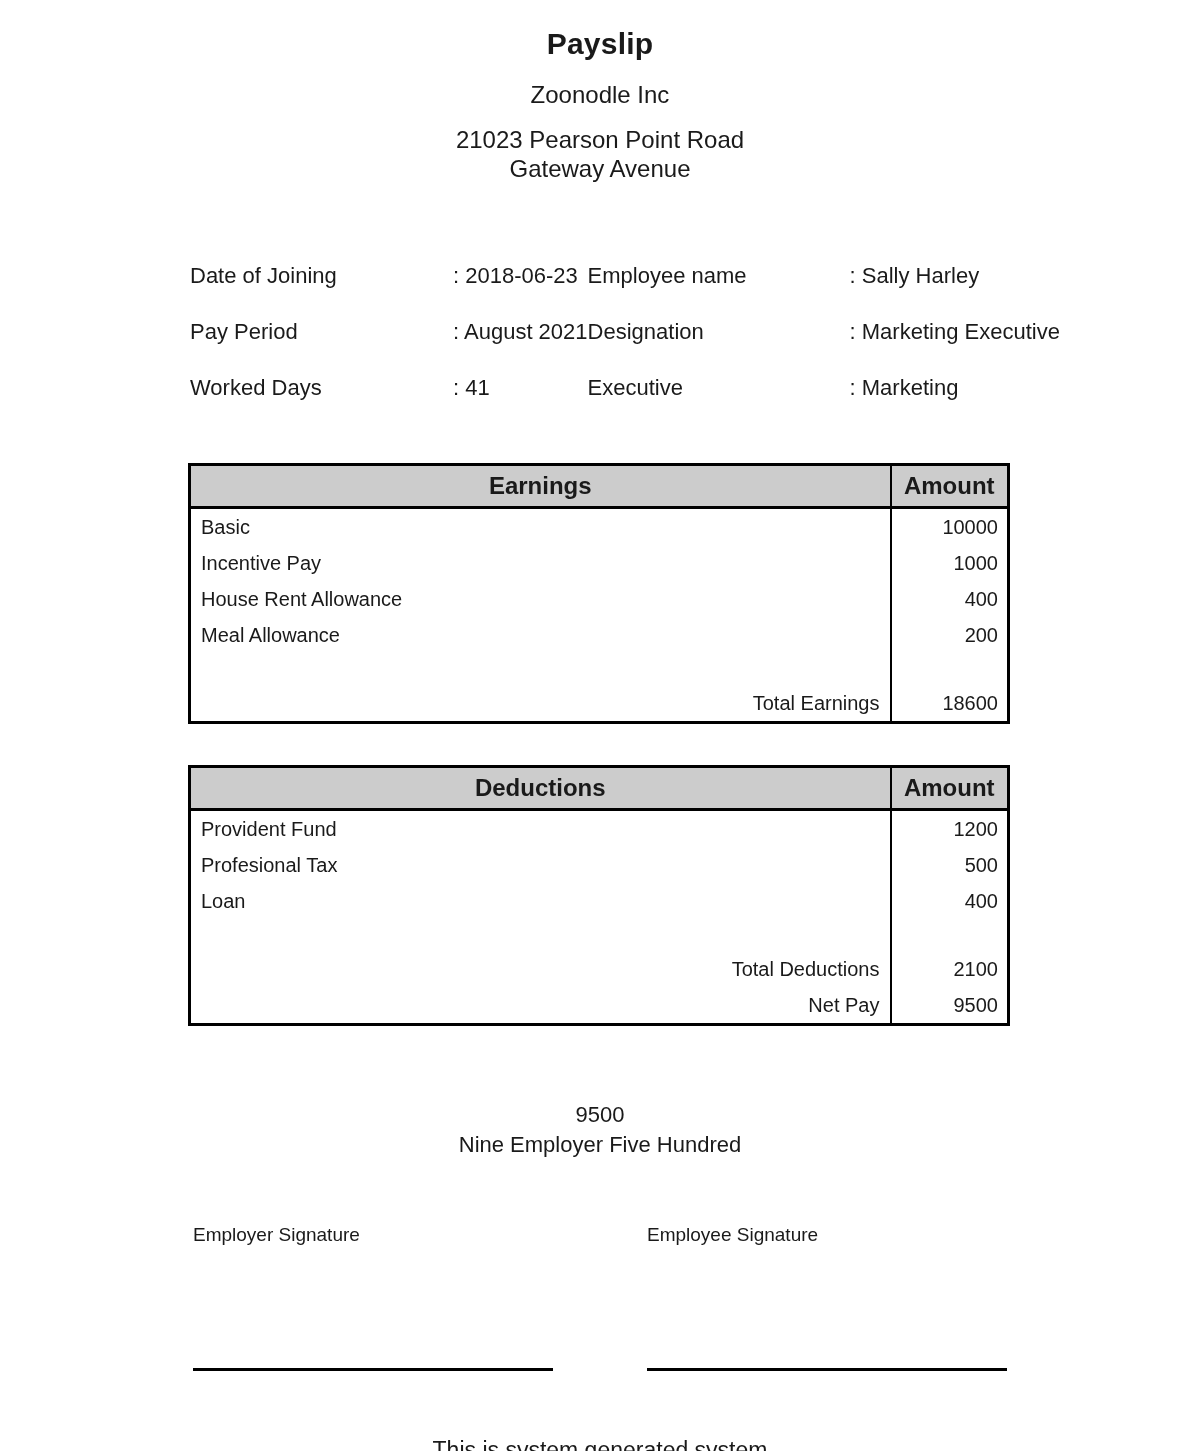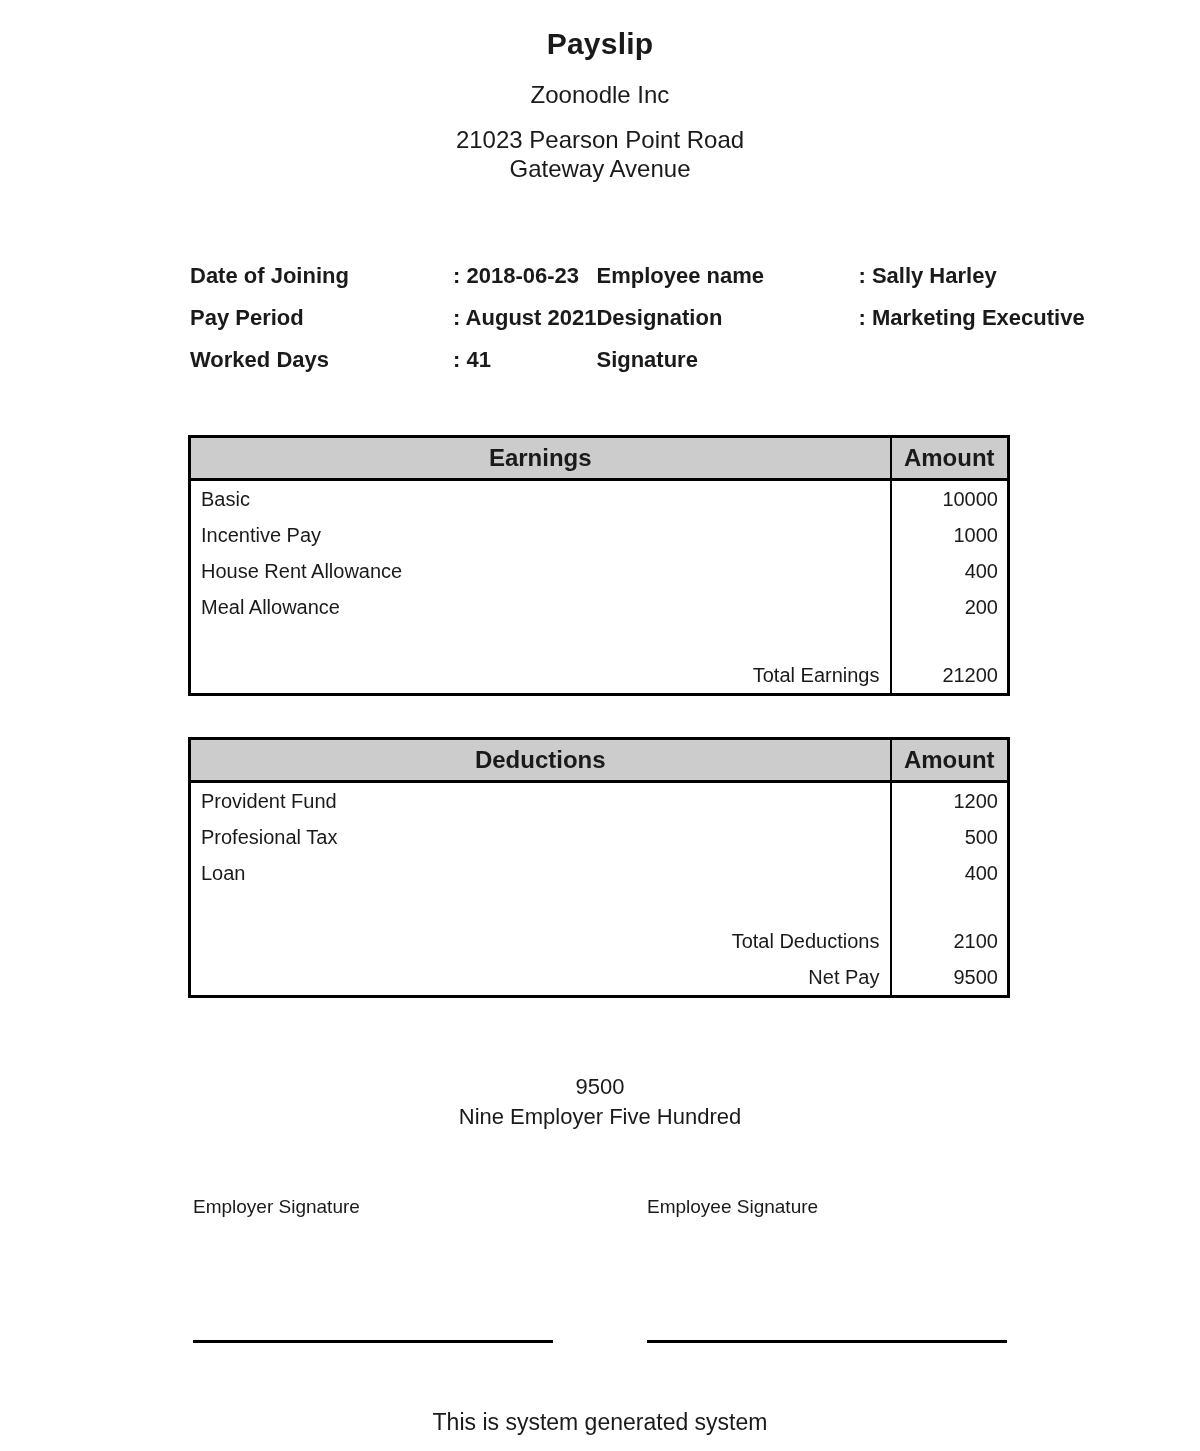--- a/index.html
+++ b/index.html
@@ -23,21 +23,21 @@
   .company-name { font-size: 24px; margin-top: 20px; }
   .address { margin-top: 16px; font-size: 24px; line-height: 29px; }
 
   
   .info-section {
     display: flex;
     margin-top: 80px;
     padding-left: 82px;
     padding-right: 60px;
   }
-  .info-col { display: grid; grid-template-columns: 263px auto; row-gap: 16px; font-size: 22px; font-weight: bold; }
+  .info-col { display: grid; grid-template-columns: 263px auto; row-gap: 30px; font-size: 22px; }
   .info-col.left  { width: 528px; }
   .info-col.right { flex: 1; grid-template-columns: 262px auto; }
   .info-label { white-space: nowrap; }
   .info-value { white-space: nowrap; }
 
   
   .paytable-wrap { margin: 0 82px 0 80px; }
   .paytable-wrap.earnings { margin-top: 62px; }
   .paytable-wrap.deductions { margin-top: 41px; border-radius: 9px; }
   table.paytable {
@@ -122,21 +122,22 @@
       <div class="info-label">Pay Period</div>
       <div class="info-value">: August 2021</div>
       <div class="info-label">Worked Days</div>
       <div class="info-value">: 41</div>
     </div>
     <div class="info-col right">
       <div class="info-label">Employee name</div>
       <div class="info-value">: Sally Harley</div>
       <div class="info-label">Designation</div>
       <div class="info-value">: Marketing Executive</div>
-      <div class="info-label">Signature</div>
+      <div class="info-label">Executive</div>
+      <div class="info-value">: Marketing</div>
     </div>
   </div>
 
   <div class="paytable-wrap earnings">
     <table class="paytable">
       <colgroup>
           <col class="c-label">
           <col class="c-amount">
         </colgroup>
       <thead>
@@ -161,21 +162,21 @@
         <tr>
           <td class="label-td">Meal Allowance</td>
           <td class="amount-td">200</td>
         </tr>
         <tr class="spacer-row">
           <td class="label-td"></td>
           <td></td>
         </tr>
         <tr>
           <td class="label-td total-label">Total Earnings</td>
-          <td class="amount-td">21200</td>
+          <td class="amount-td">18600</td>
         </tr>
       </tbody>
     </table>
   </div>
 
   <div class="paytable-wrap deductions">
     <table class="paytable">
       <colgroup>
           <col class="c-label">
           <col class="c-amount">

